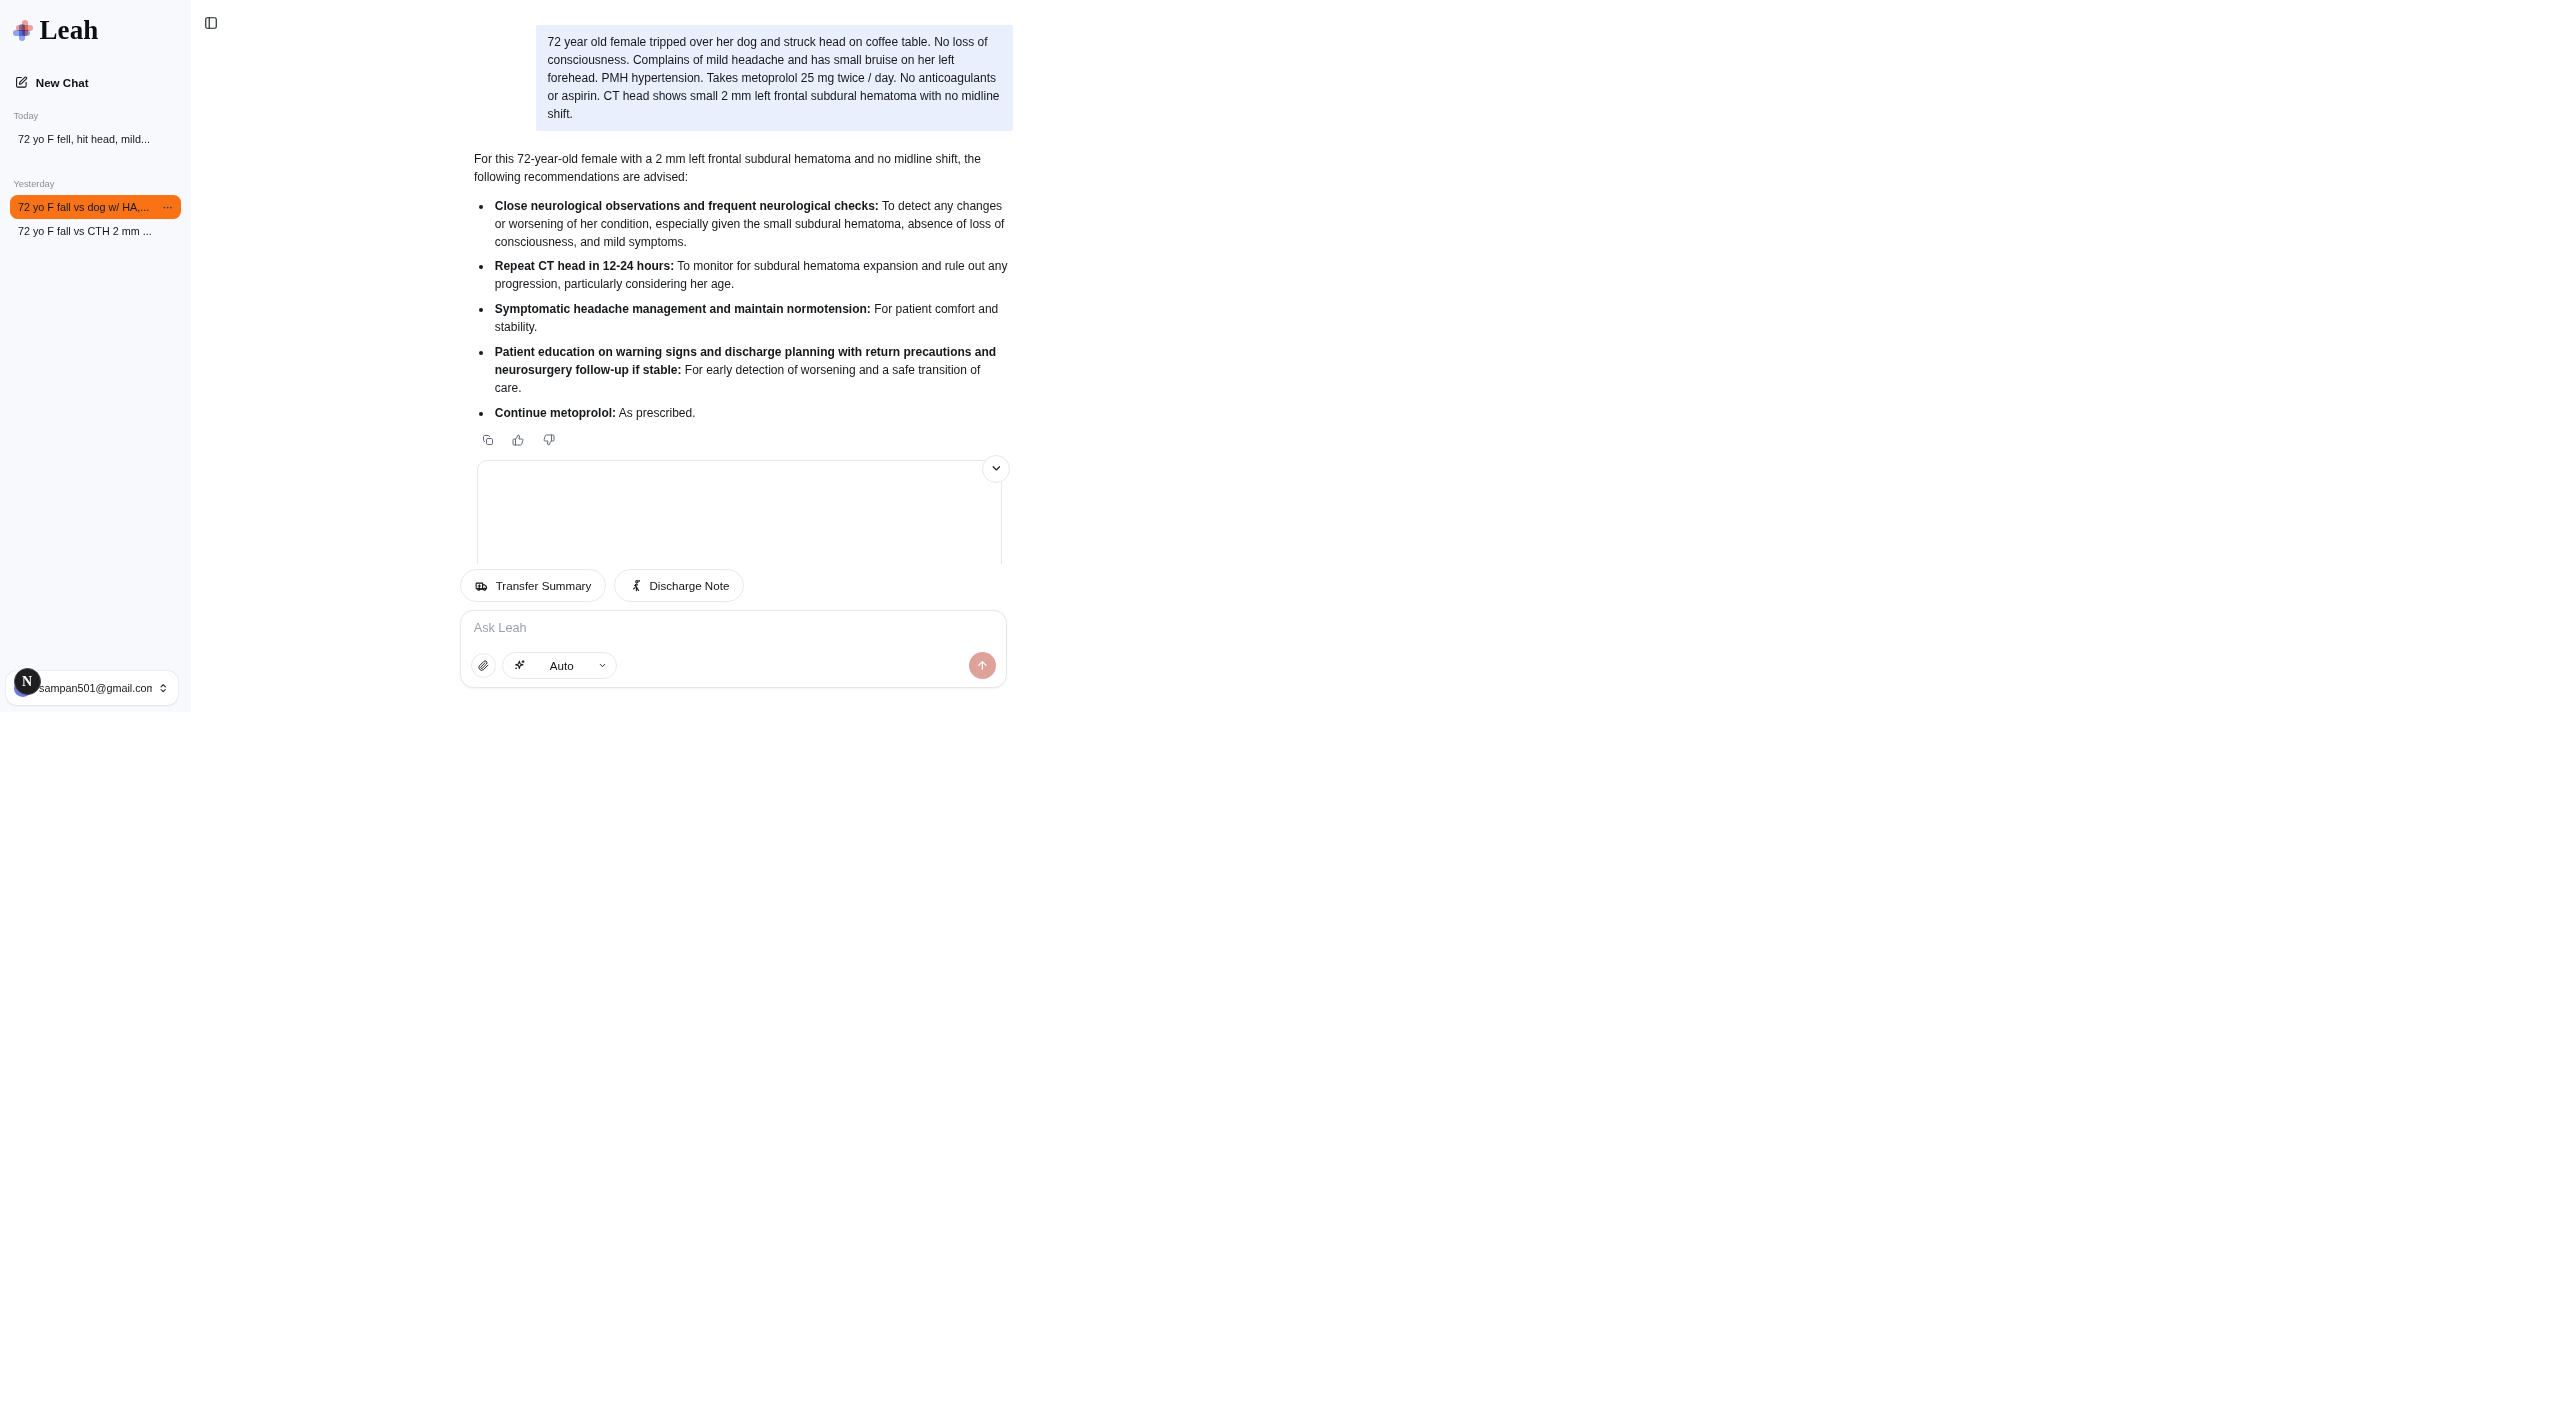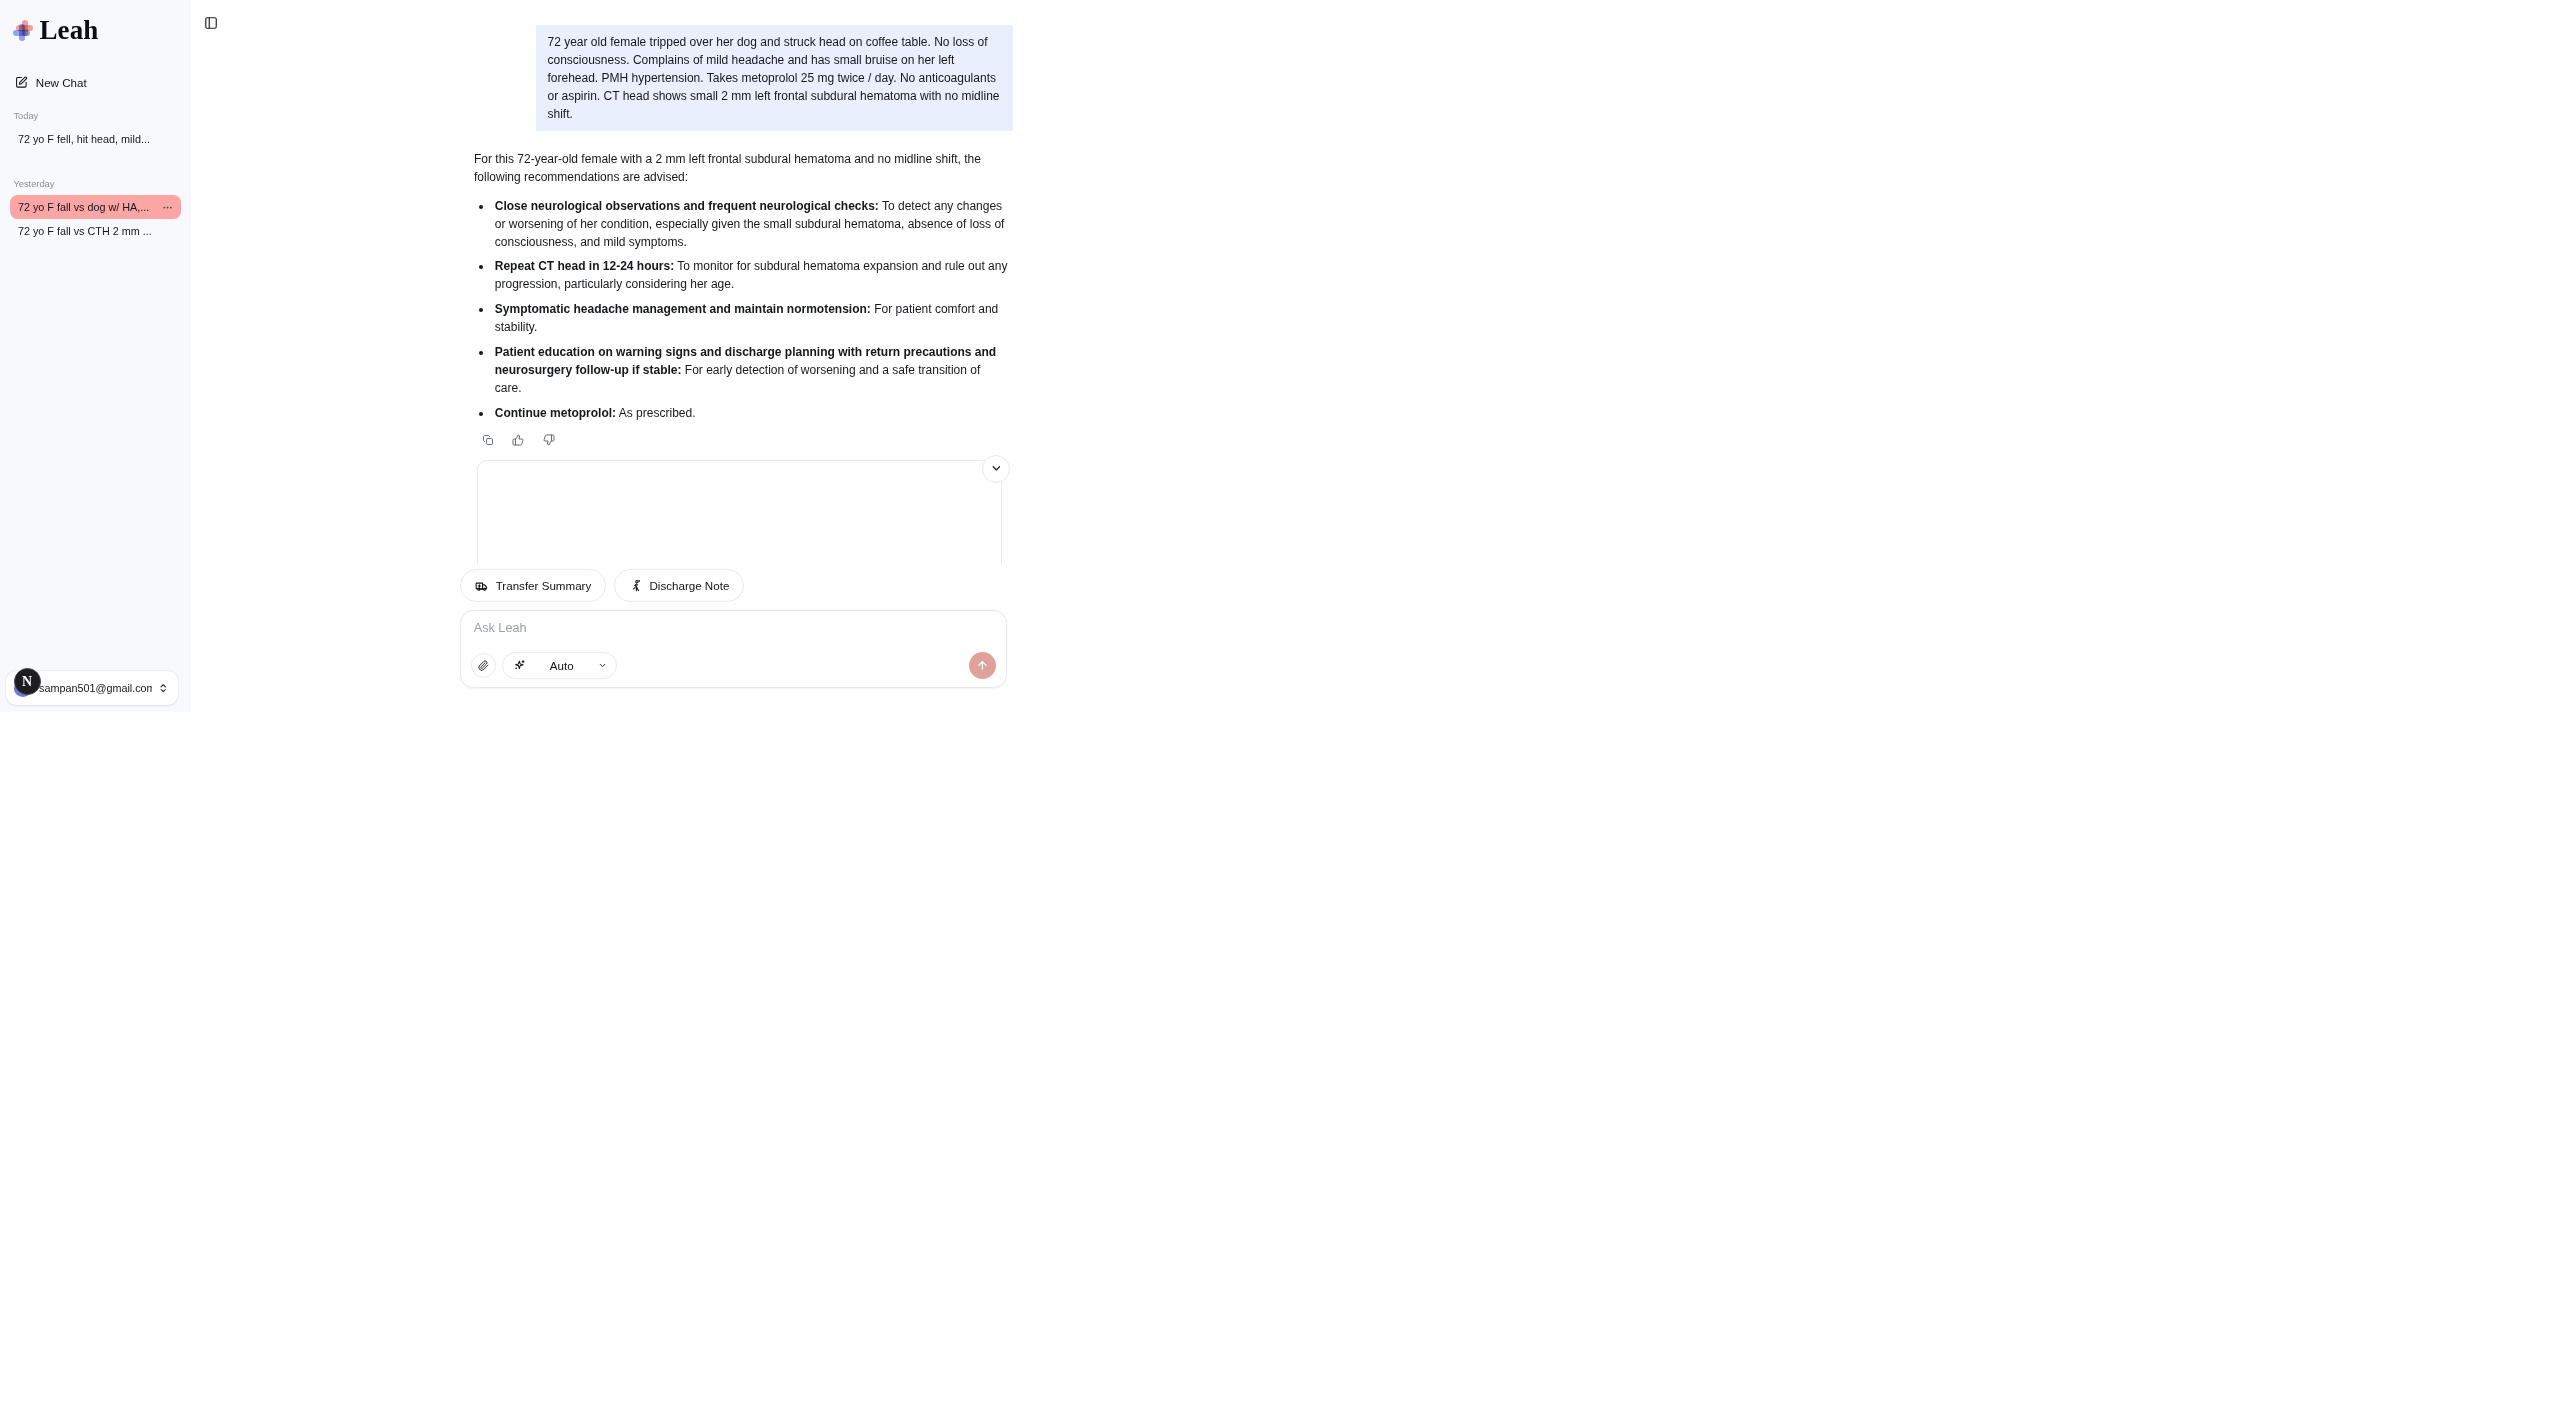--- a/index.html
+++ b/index.html
@@ -23,31 +23,31 @@
   .logo-plus .bar-v, .logo-plus .bar-h { position:absolute; border-radius:4.5px; }
   .logo-plus .bar-v { left:5.2px; top:0; width:6px; height:16.4px; }
   .logo-plus .bar-h { left:0; top:5.2px; width:16.4px; height:6px; }
   .logo-plus.pink { left:3px; top:0; }
   .logo-plus.pink .bar-v, .logo-plus.pink .bar-h { background:#f2a49e; mix-blend-mode:multiply; }
   .logo-plus.blue { left:0; top:4.5px; }
   .logo-plus.blue .bar-v, .logo-plus.blue .bar-h { background:#93a7f2; mix-blend-mode:multiply; }
   .logo-text { font-family:"Liberation Serif", serif; font-weight:700; font-size:27px; color:#0c0e12; letter-spacing:0.1px; }
 
   .new-chat { display:flex; align-items:center; gap:8.2px; margin:30px 0 0 4.5px; cursor:pointer; }
-  .new-chat span { font-size:11.6px; font-weight:400; color:#111318; }
+  .new-chat span { font-size:11.6px; font-weight:700; color:#111318; }
 
   .section-label { font-size:9.3px; color:#8b8f99; margin:22.4px 0 6px 3px; }
   .section-label.second { margin-top:28px; }
   .chat-item {
     display:flex; align-items:center; justify-content:space-between;
     font-size:10.8px; color:#16181c;
     padding:6px 7.5px; border-radius:7.5px; cursor:pointer;
     white-space:nowrap; overflow:hidden;
   }
-  .chat-item.selected { background:#fca5a5; }
+  .chat-item.selected { background:#f97316; }
   .chat-item .dots { flex:none; margin-left:4.5px; }
 
   .account-row {
     position:absolute; left:6px; right:13.4px; bottom:6.7px;
     background:#ffffff; border-radius:10.4px;
     box-shadow:0 0.7px 2.2px rgba(16,24,40,.08), 0 0 0 0.7px rgba(16,24,40,.03);
     height:34px; display:flex; align-items:center;
     padding:0 9px 0 33px; cursor:pointer;
   }
   .avatar-stack { position:absolute; left:6px; top:-7.5px; width:30px; height:33px; }

